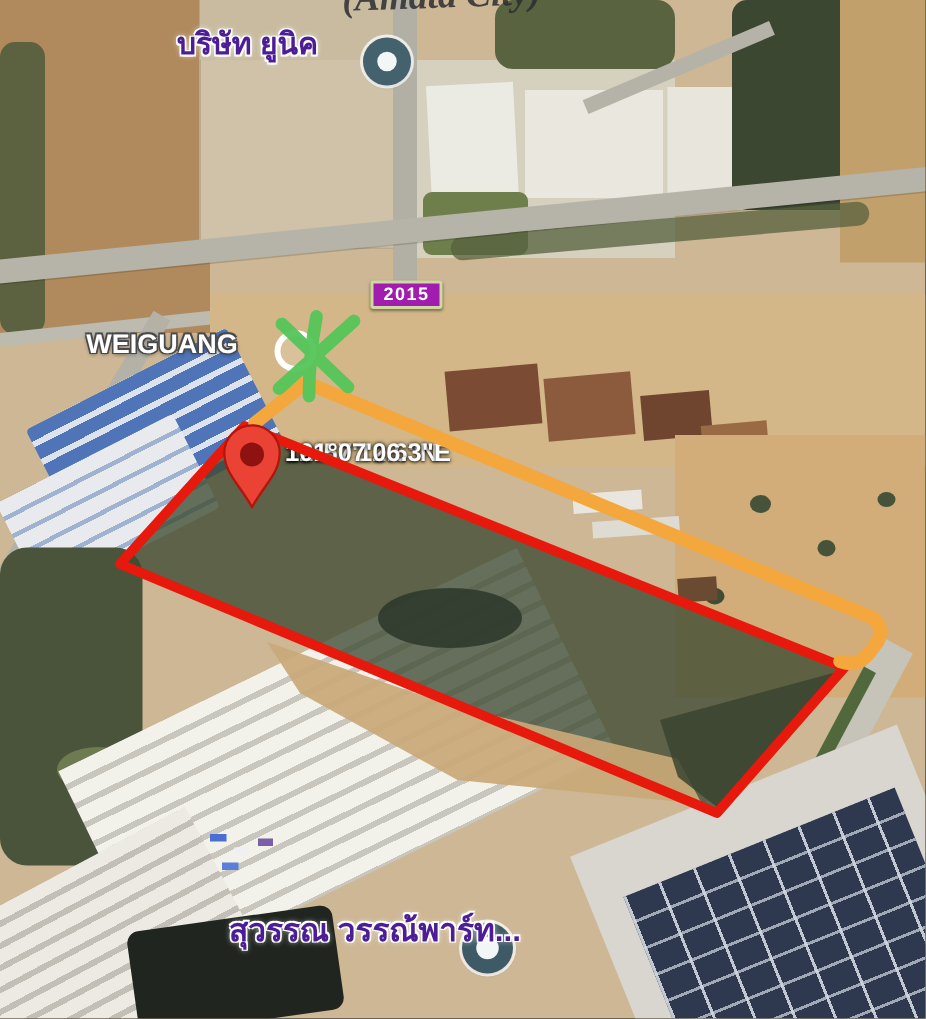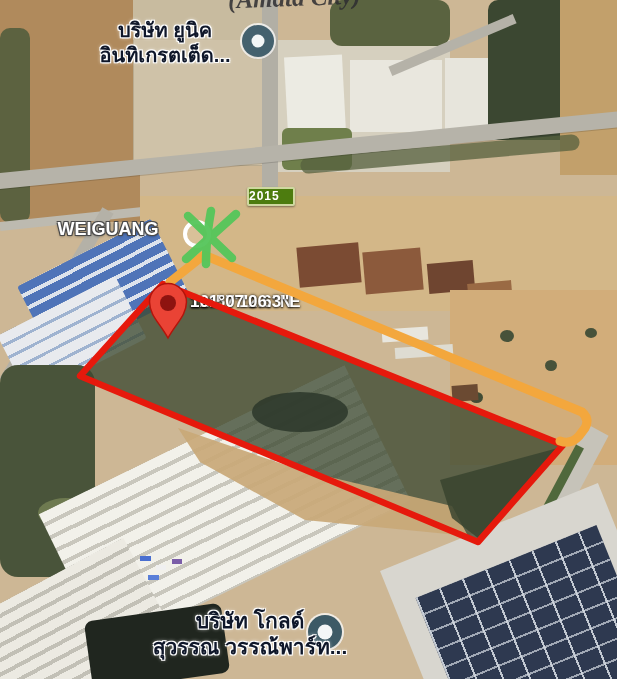--- a/index.html
+++ b/index.html
@@ -1,33 +1,33 @@
 <!DOCTYPE html>
 <html><head>
 <meta charset="utf-8">
 <style>
   html,body{margin:0;padding:0;background:#222;}
   .stage{position:relative;width:617px;height:679px;overflow:hidden;
          font-family:"Liberation Sans", sans-serif;background:#cdb795;}
   .stage *{position:absolute;box-sizing:border-box;}
   .t{pointer-events:none;}
   
-  .thai-label{color:#0f172a;font-weight:bold;text-align:center;line-height:1.25;
+  .thai-label{color:#4c1d95;font-weight:bold;text-align:center;line-height:1.25;
     text-shadow:-1px -1px 0 #fff,1px -1px 0 #fff,-1px 1px 0 #fff,1px 1px 0 #fff,0 0 4px #fff;
     z-index:10;white-space:nowrap;}
   .white-label{color:#fff;font-weight:bold;text-align:center;line-height:1.3;
     text-shadow:-1px -1px 0 #4a4a4a,1px -1px 0 #4a4a4a,-1px 1px 0 #4a4a4a,1px 1px 0 #4a4a4a,0 1px 3px rgba(0,0,0,.65);
     z-index:10;white-space:nowrap;}
   .coords{color:#fff;font-weight:bold;font-size:17px;line-height:24px;z-index:3;
     text-shadow:0 1px 2px rgba(0,0,0,.85),0 0 3px rgba(0,0,0,.5);white-space:nowrap;}
   .amata{top:-16px;left:228px;font-family:"Liberation Serif",serif;font-style:italic;
     font-weight:bold;font-size:25px;color:#2e2d31;opacity:.85;transform:rotate(-2deg);z-index:10;white-space:nowrap;}
-  .badge{left:247px;top:187px;width:48px;height:19px;background:#4d7c0f;
+  .badge{left:247px;top:187px;width:48px;height:19px;background:#a21caf;
     border:2px solid #cfd8a0;border-radius:2px;color:#fff;font-size:12px;font-weight:bold;
-    text-align:left;line-height:15px;letter-spacing:1px;z-index:10;box-shadow:0 1px 2px rgba(0,0,0,.4);}
+    text-align:center;line-height:15px;letter-spacing:1px;z-index:10;box-shadow:0 1px 2px rgba(0,0,0,.4);}
   .poi{border-radius:50%;z-index:9;box-shadow:0 0 0 2px rgba(255,255,255,.75),0 1px 2px rgba(0,0,0,.4);}
   .poi .dot{left:50%;top:50%;transform:translate(-50%,-50%);border-radius:50%;background:#f3f6f7;}
   svg{overflow:visible;}
 </style>
 </head>
 <body>
 
 <div class="stage">
 
   <div style="left:0;top:0;width:617px;height:679px;">
@@ -113,33 +113,31 @@
     <g>
       <path d="M168 338 C 159 322 150 316 149.5 302 a18.5 18.5 0 1 1 37 0 C 186 316 177 322 168 338 Z" fill="#EA4335" stroke="#B3140B" stroke-width="1.5"></path>
       <circle cx="168" cy="303" r="8" fill="#8E1310"></circle>
     </g>
   </svg>
 
   <div class="amata">(Amata City)</div>
 
   <div class="thai-label" style="left:30px;top:18px;width:270px;font-size:20px;">
     <div style="position:static;">บริษัท ยูนิค</div>
-    <div style="position:static;">อินทิเกรตเต็ด...</div>
   </div>
   <div class="poi" style="left:242px;top:25px;width:32px;height:32px;background:#44616e;">
     <div class="dot" style="width:13px;height:13px;"></div>
   </div>
 
   <div class="white-label" style="left:8px;top:218px;width:200px;font-size:18px;">
     <div style="position:static;">WEIGUANG</div>
   </div>
 
   <div class="badge">2015</div>
 
   <div class="thai-label" style="left:85px;top:608px;width:330px;font-size:21px;">
-    <div style="position:static;">บริษัท โกลด์</div>
     <div style="position:static;">สุวรรณ วรรณ้พาร์ท...</div>
   </div>
   <div class="poi" style="left:308px;top:615px;width:34px;height:34px;background:#3d5a66;">
     <div class="dot" style="width:15px;height:15px;"></div>
   </div>
 
 </div>
 
 </body></html>

